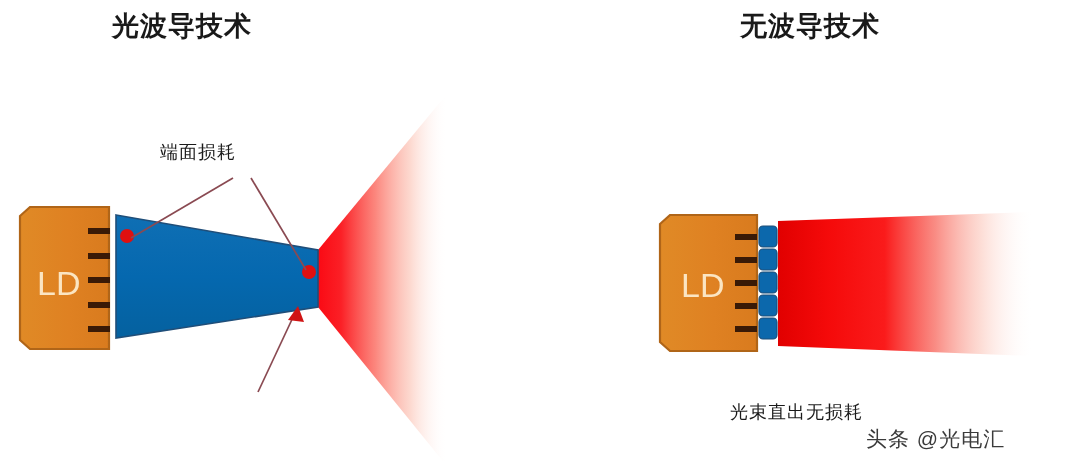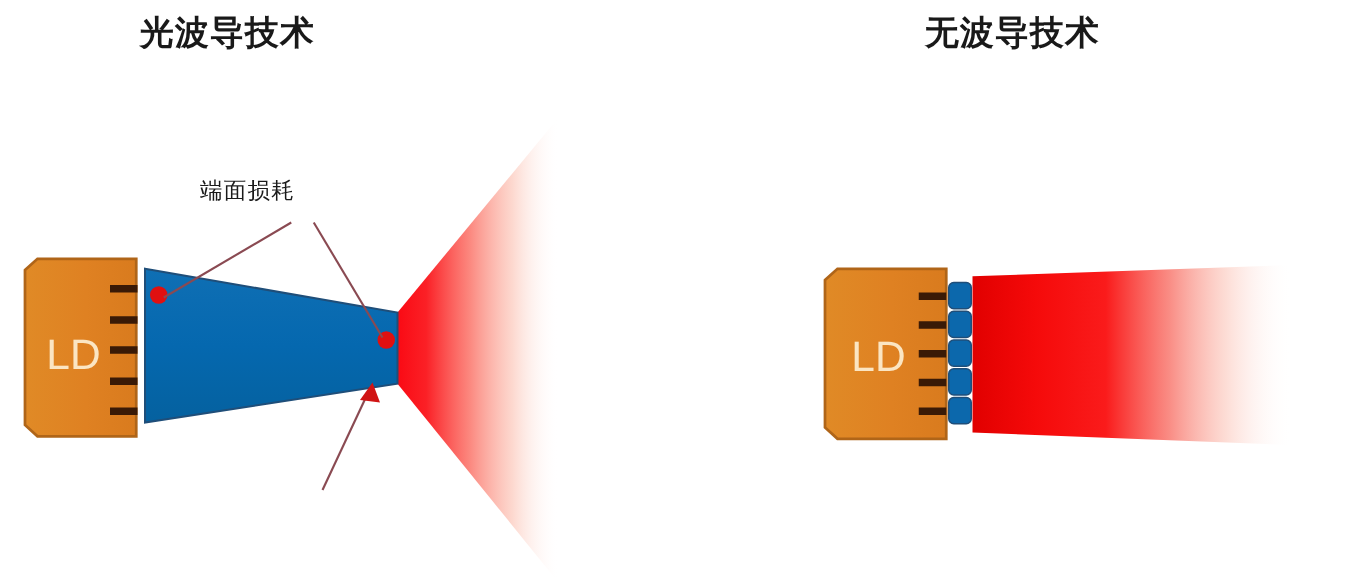--- a/index.html
+++ b/index.html
@@ -169,15 +169,17 @@
       <rect x="759" y="249" width="18" height="21" rx="4" fill="#0C68AC" stroke="#1F4E79" stroke-width="1.2"></rect>
       <rect x="759" y="272" width="18" height="21" rx="4" fill="#0C68AC" stroke="#1F4E79" stroke-width="1.2"></rect>
       <rect x="759" y="295" width="18" height="21" rx="4" fill="#0C68AC" stroke="#1F4E79" stroke-width="1.2"></rect>
       <rect x="759" y="318" width="18" height="21" rx="4" fill="#0C68AC" stroke="#1F4E79" stroke-width="1.2"></rect>
     </g>
   </svg>
 
   <div class="anno-label" id="label-facet-loss">端面损耗</div>
 
 
+  <div class="anno-label" id="label-no-loss">光束直出无损耗</div>
 
+  <div id="watermark">头条 @光电汇</div>
 
 </div>
 
 </body></html>

